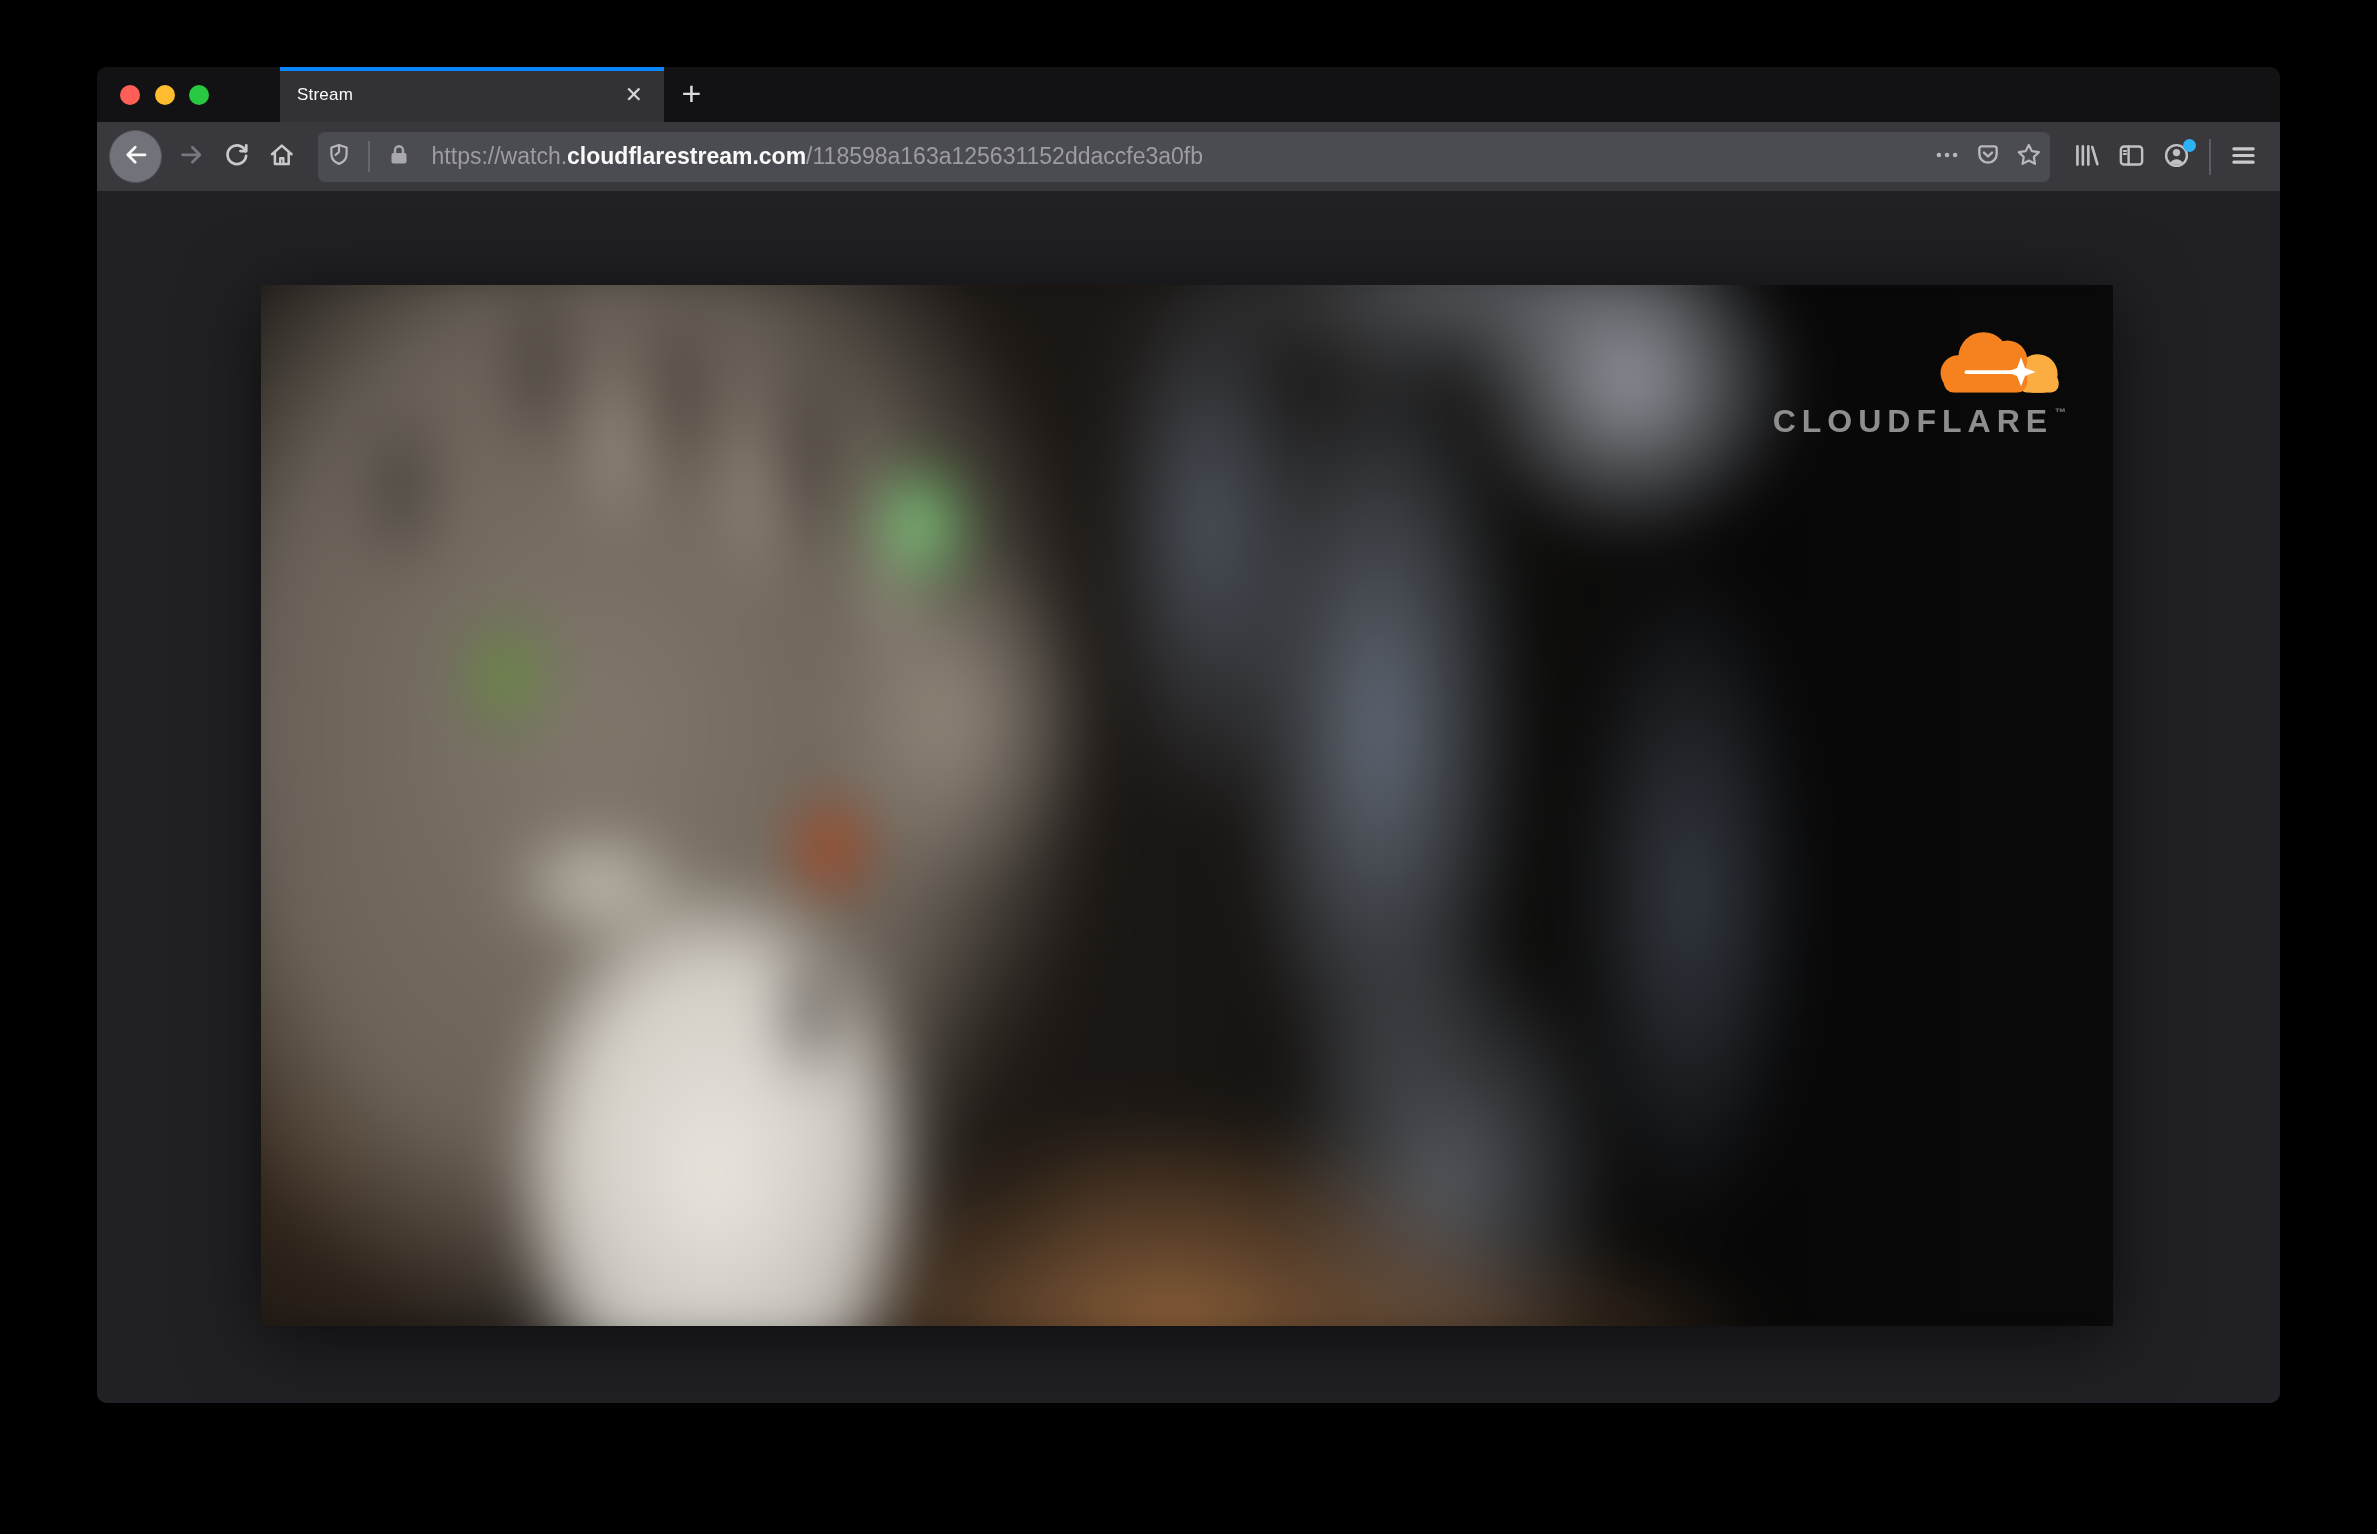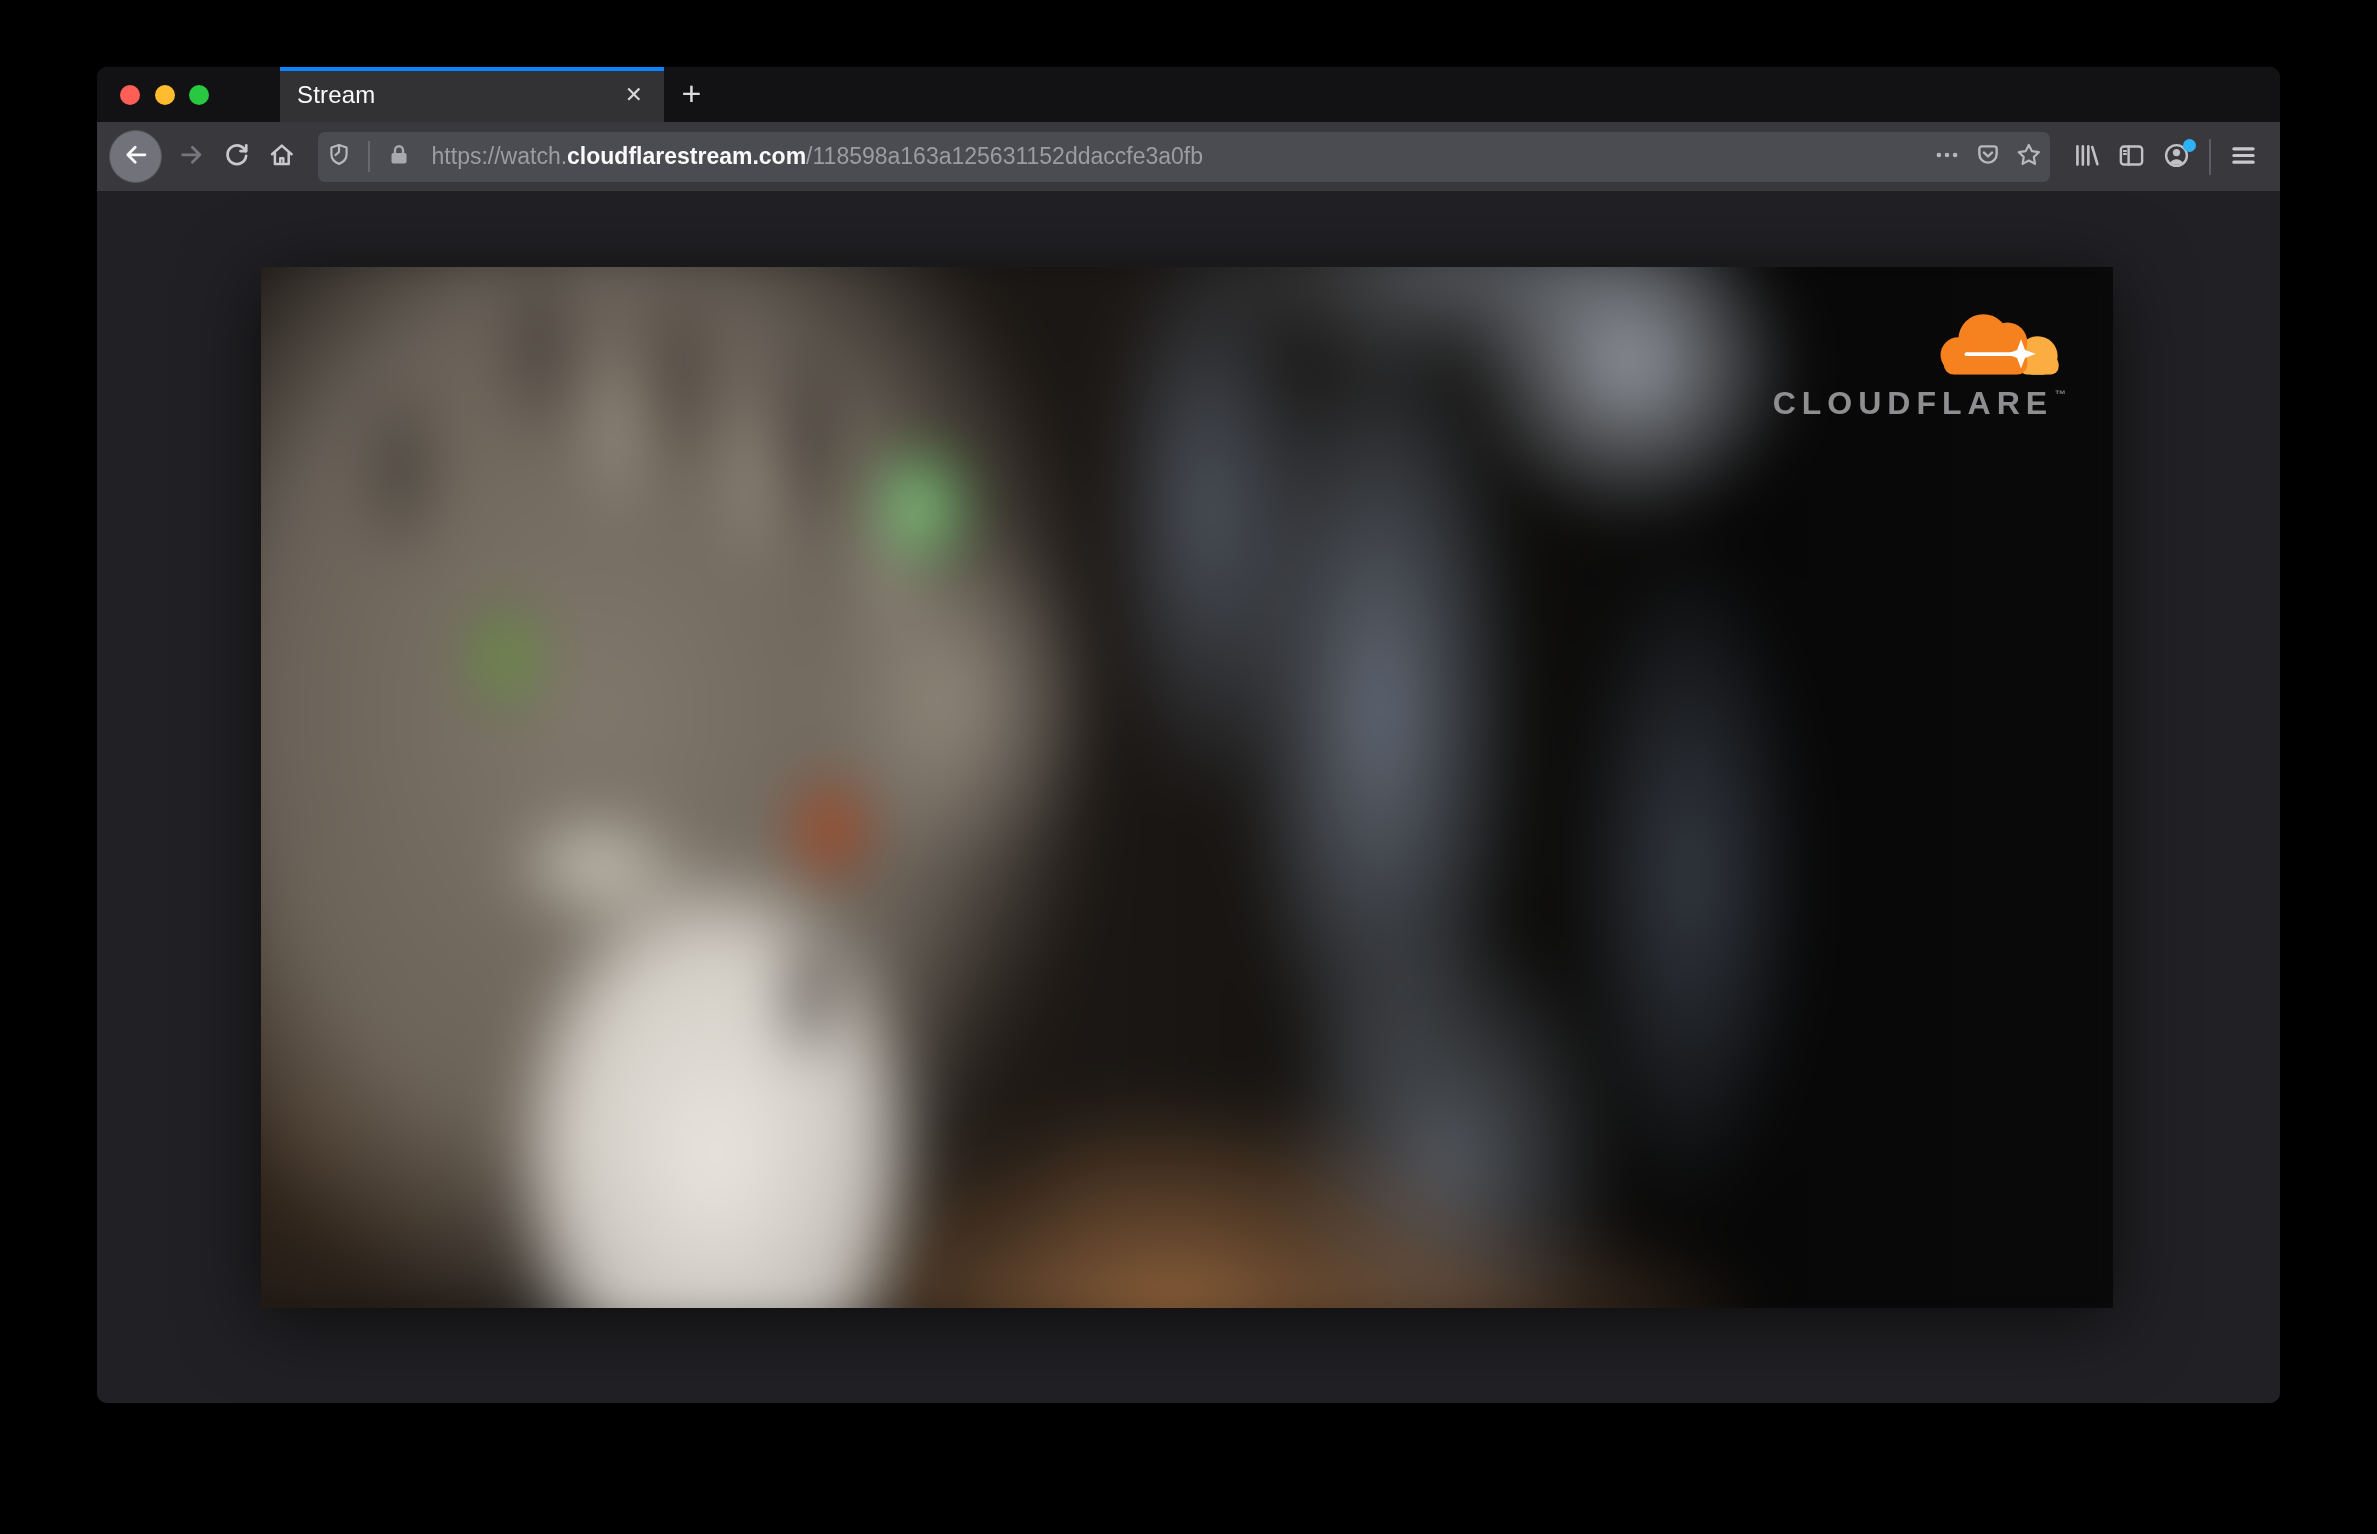--- a/index.html
+++ b/index.html
@@ -18,21 +18,21 @@
   .tabbar { height:55px; background:#121214; display:flex; align-items:stretch; flex:none; }
   .traffic { width:183px; display:flex; align-items:center; padding-left:23px; gap:14.7px; flex:none; }
   .light { width:20px; height:20px; border-radius:50%; }
   .light.red { background:#ff5f57; }
   .light.yellow { background:#febc2e; }
   .light.green { background:#28c840; }
 
   .tab { width:384px; flex:none; background:#323234; position:relative;
          display:flex; align-items:center; padding:0 13.8px 0 17px; }
   .tab::before { content:""; position:absolute; left:0; top:0; right:0; height:4.3px; background:#0a84ff; }
-  .tab-title { flex:1; color:#f9f9fa; font-size:24px; letter-spacing:0.2px;
+  .tab-title { flex:1; color:#f9f9fa; font-size:17px; letter-spacing:0.2px;
                white-space:nowrap; overflow:hidden; }
   .tab-close { width:33px; height:33px; border-radius:4.3px; display:flex; align-items:center;
                justify-content:center; color:#d7d7d9; font-size:21.6px; line-height:1; }
   .newtab { width:55px; flex:none; display:flex; align-items:center; justify-content:center;
             color:#dcdcde; font-size:34px; font-weight:300; line-height:1; padding-bottom:3.4px; }
   .tabbar-rest { flex:1; }
 
   
   .toolbar { height:69px; background:#38383d; display:flex; align-items:center;
              padding:0 13.8px 0 12px; flex:none; }
@@ -53,21 +53,21 @@
   .url-domain { color:#f9f9fa; font-weight:bold; }
   .urlbar .navbtn { width:41px; height:41px; }
 
   .toolbar-sep { width:1.7px; height:36px; background:#5c5c62; margin:0 10.3px; flex:none; }
   .acct-wrap { position:relative; }
   .acct-dot { position:absolute; top:5.2px; right:3.4px; width:13px; height:13px; border-radius:50%;
               background:#2bb3f5; }
 
   
   .content { flex:1; position:relative; background:#212125; overflow:hidden; }
-  .video { position:absolute; left:164px; top:76px; width:1852px; height:1041px;
+  .video { position:absolute; left:164px; top:94px; width:1852px; height:1041px;
            background:#0a0a0a; overflow:hidden; box-shadow:0 12px 78px rgba(0,0,0,.65);
            border-radius:1.7px; }
 
   .cat-blur { position:absolute; inset:0; transform:scale(1.06); filter:blur(26px) saturate(1.05);
     background-color:#0e0c0b;
     background-image:
       radial-gradient(78px 103px at 675px 256px,  rgba(167,229,177,.95) 0%, rgba(96,160,84,.75) 40%, rgba(0,0,0,0) 68%),
       radial-gradient(67px 86px at 284px 398px,  rgba(128,172,86,.90) 0%, rgba(84,120,52,.60) 45%, rgba(0,0,0,0) 70%),
       radial-gradient(55px 74px  at 589px 560px,  rgba(196,84,38,.95) 0%, rgba(140,58,28,.65) 50%, rgba(0,0,0,0) 74%),
       radial-gradient(40px 103px at 569px 720px,  rgba(22,17,13,.85) 0%, rgba(0,0,0,0) 70%),

